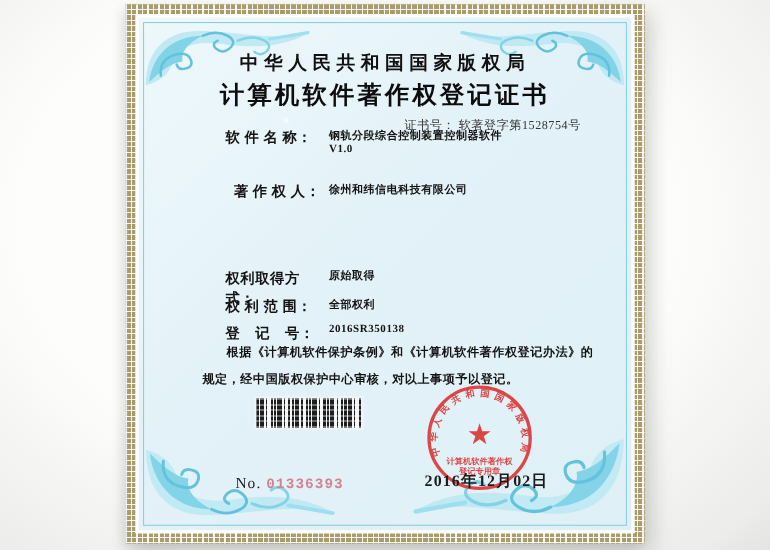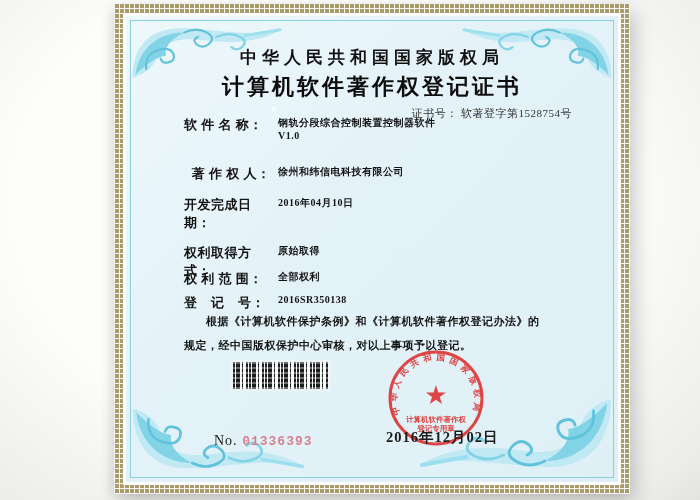--- a/index.html
+++ b/index.html
@@ -5,21 +5,20 @@
   html,body{margin:0;padding:0;}
   body{
     width:700px;height:500px;overflow:hidden;
     background:radial-gradient(ellipse at 45% 40%, #fdfdfc 55%, #ececea 92%, #e3e3e1 100%);
     font-family:"Liberation Serif","DejaVu Serif",serif;
   }
   .certificate{
     position:absolute;left:114px;top:4px;width:472px;height:490px;
     box-shadow:6px 8px 18px rgba(0,0,0,.18), -4px 4px 10px rgba(0,0,0,.08);
     background:#b0a273;
-    padding-left:44px;
   }
   
   .frame{
     position:absolute;inset:0;
     background-color:#a99b6b;
     background-image:
       repeating-linear-gradient(90deg, rgba(255,255,255,.9) 0 1px, transparent 1px 5px),
       repeating-linear-gradient(0deg, rgba(255,255,255,.9) 0 1px, transparent 1px 5px);
     padding:9px;
     box-sizing:border-box;
@@ -48,21 +47,21 @@
     font-size:17px;font-weight:bold;letter-spacing:5px;color:#111;
   }
   .cert-title{
     position:absolute;top:56px;left:0;width:100%;text-align:center;
     font-size:22px;font-weight:bold;letter-spacing:3px;color:#0d0d0d;
   }
   .cert-no{
     position:absolute;top:90px;right:46px;font-size:11px;color:#333;letter-spacing:.5px;
   }
   .row{position:absolute;left:58px;display:flex;color:#141414;}
-  .row .lbl{width:94px;flex:none;font-size:13px;font-weight:bold;letter-spacing:.5px;}
+  .row .lbl{width:94px;flex:none;font-size:13px;font-weight:bold;letter-spacing:.5px;margin-left:21px;}
   .row .val{font-size:10px;font-weight:bold;letter-spacing:.5px;}
   .val .v2{display:block;}
   .r1{top:100px;}
   .r2{top:149px;text-align:center;}
   .r3{top:180px;}
   .r4{top:205px;}
   .r5{top:228px;}
   .r6{top:254px;}
   .r7{top:278px;}
   .statement{
@@ -140,24 +139,20 @@
       <span class="lbl">软 件 名 称：</span>
       <span class="val">
         <span>钢轨分段综合控制装置控制器软件</span>
         <span class="v2">V1.0</span>
       </span>
     </div>
     <div class="row r2">
       <span class="lbl">著 作 权 人：</span>
       <span class="val">徐州和纬信电科技有限公司</span>
     </div>
-    <div class="row r3">
-      <span class="lbl">开发完成日期：</span>
-      <span class="val">2016年04月10日</span>
-    </div>
     <div class="row r5">
       <span class="lbl">权利取得方式：</span>
       <span class="val">原始取得</span>
     </div>
     <div class="row r6">
       <span class="lbl">权 利 范 围：</span>
       <span class="val">全部权利</span>
     </div>
     <div class="row r7">
       <span class="lbl">登　记　号：</span>

